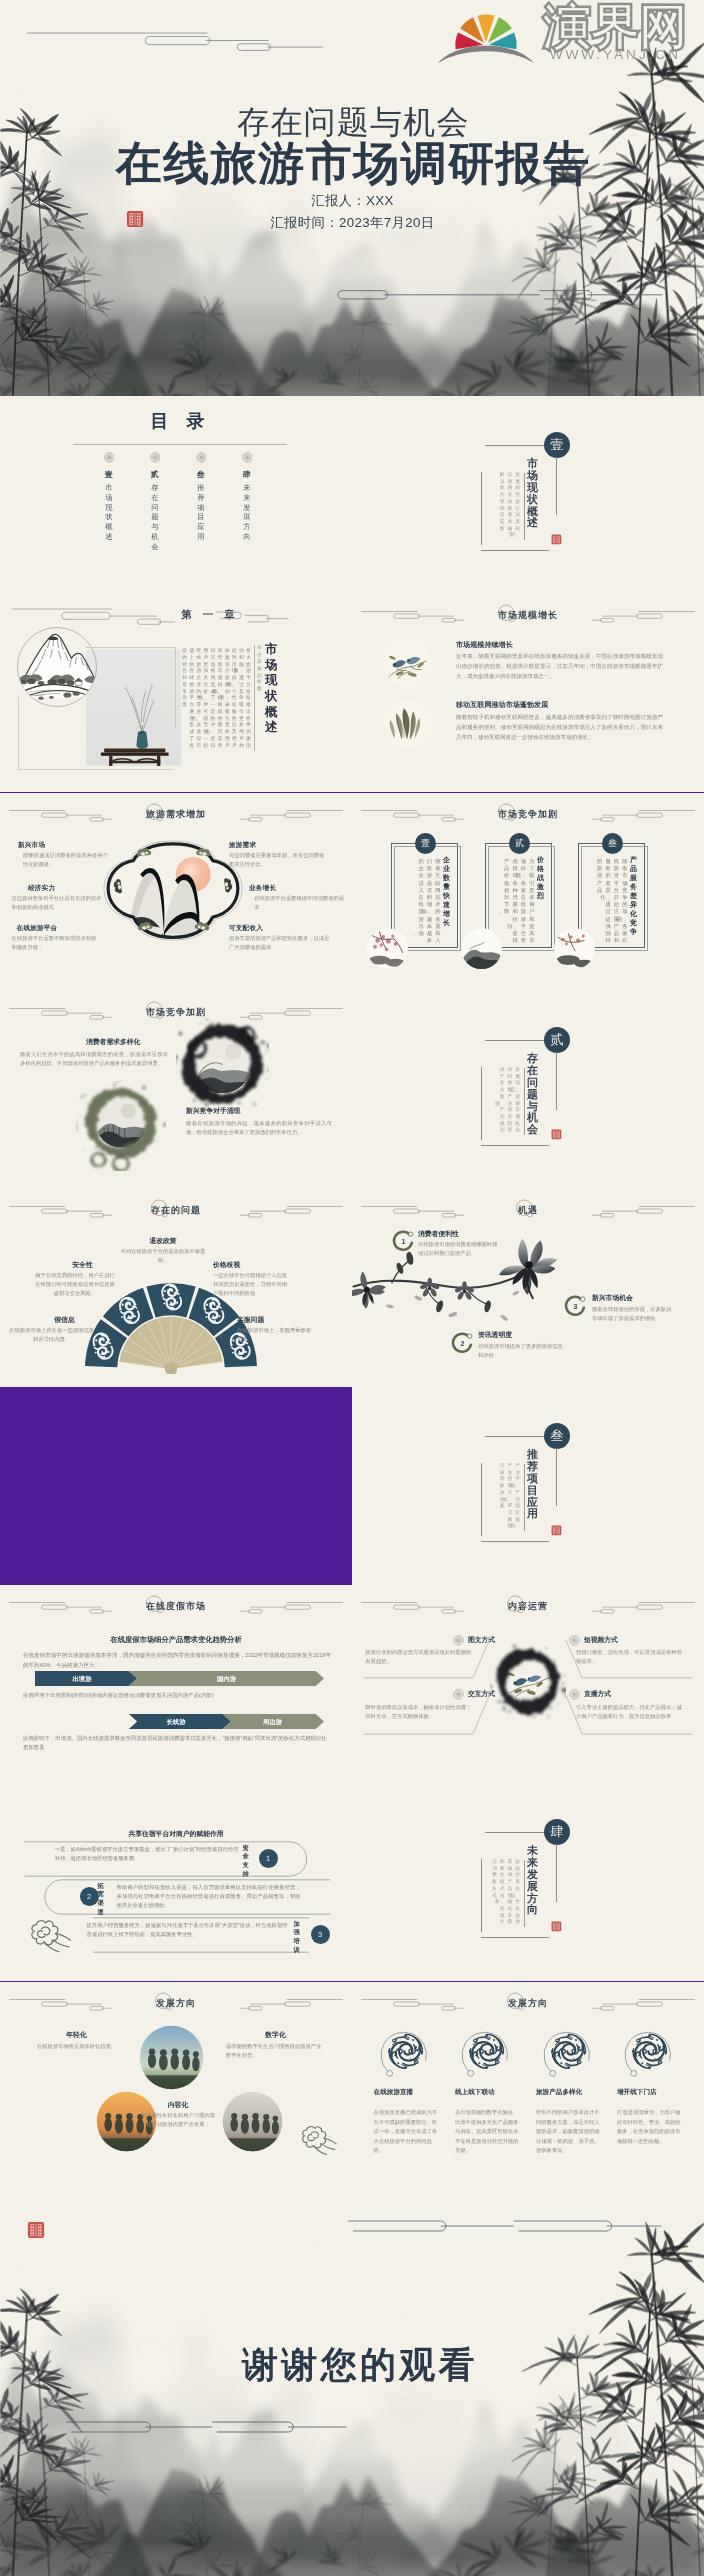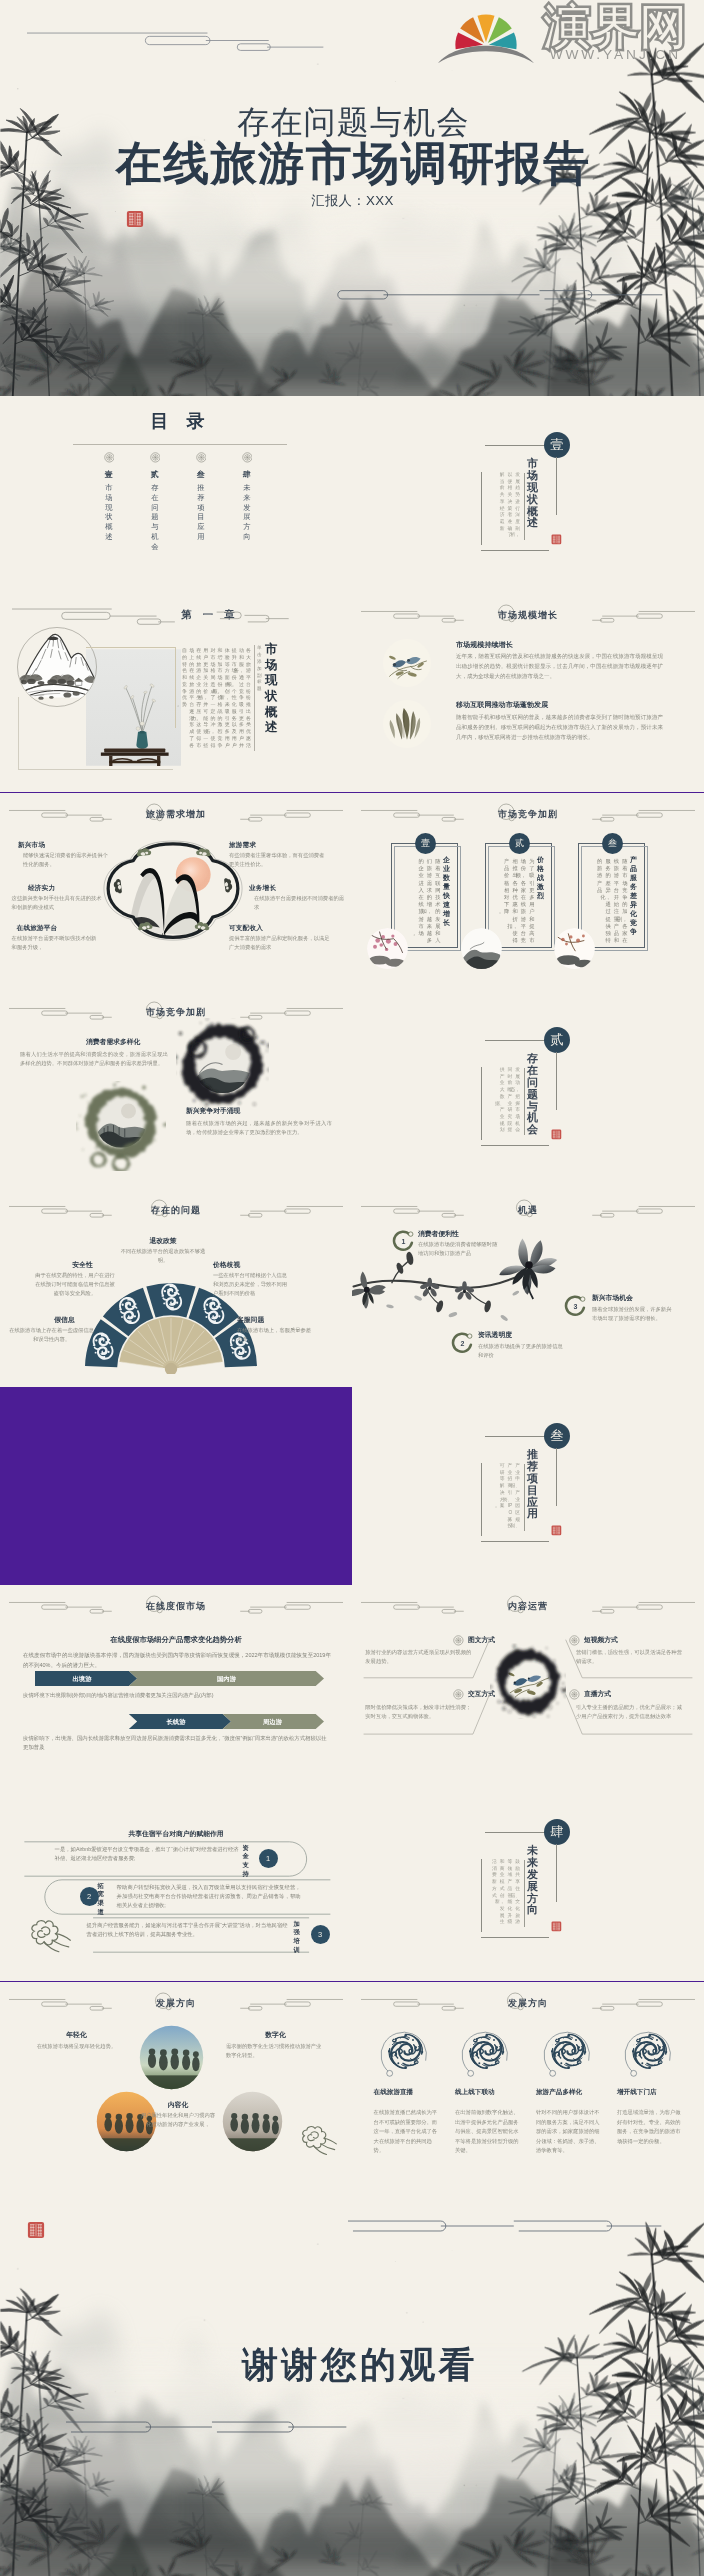--- a/index.html
+++ b/index.html
@@ -1125,20 +1125,21 @@
         <g stroke="#f6efe8" stroke-width=".62" fill="none" stroke-linecap="butt">
           <path d="M10 3 V17"></path>
           <path d="M3.4 4 H8.4 M3.4 7.1 H8.4 M3.4 10.3 H8.4 M3.4 13.4 H8.4 M3.4 16.3 H8.4"></path>
           <path d="M11.7 4 H16.7 M11.7 7.4 H16.7 M11.7 10.8 H16.7 M11.7 14.2 H16.7 M11.7 16.6 H16.7"></path>
           <path d="M4.4 4 V16.3 M6.9 4 V16.3 M13.0 4 V16.6 M15.4 4 V16.6"></path>
         </g>
       </svg>
 <div class="cover-sub">存在问题与机会</div>
 <div class="cover-title">在线旅游市场调研报告</div>
 <div class="cover-pres">汇报人：XXX</div>
+<div class="cover-date">汇报时间：2023年7月20日</div>
 </section>
 <section class="slide sh" style="left:0;top:396px">
 <div class="toc-title">目 录</div>
 <div class="toc-rule"></div>
 <div class="toc-items">
 <div class="toc-it">
   <svg width="10.8" height="10.8" viewBox="0 0 13 13">
     <circle cx="6.5" cy="6.5" r="5.6" fill="none" stroke="#8f8f86" stroke-width=".8"></circle>
     <circle cx="6.5" cy="6.5" r="3.4" fill="none" stroke="#8f8f86" stroke-width=".6"></circle>
     <g stroke="#8f8f86" stroke-width=".6">

